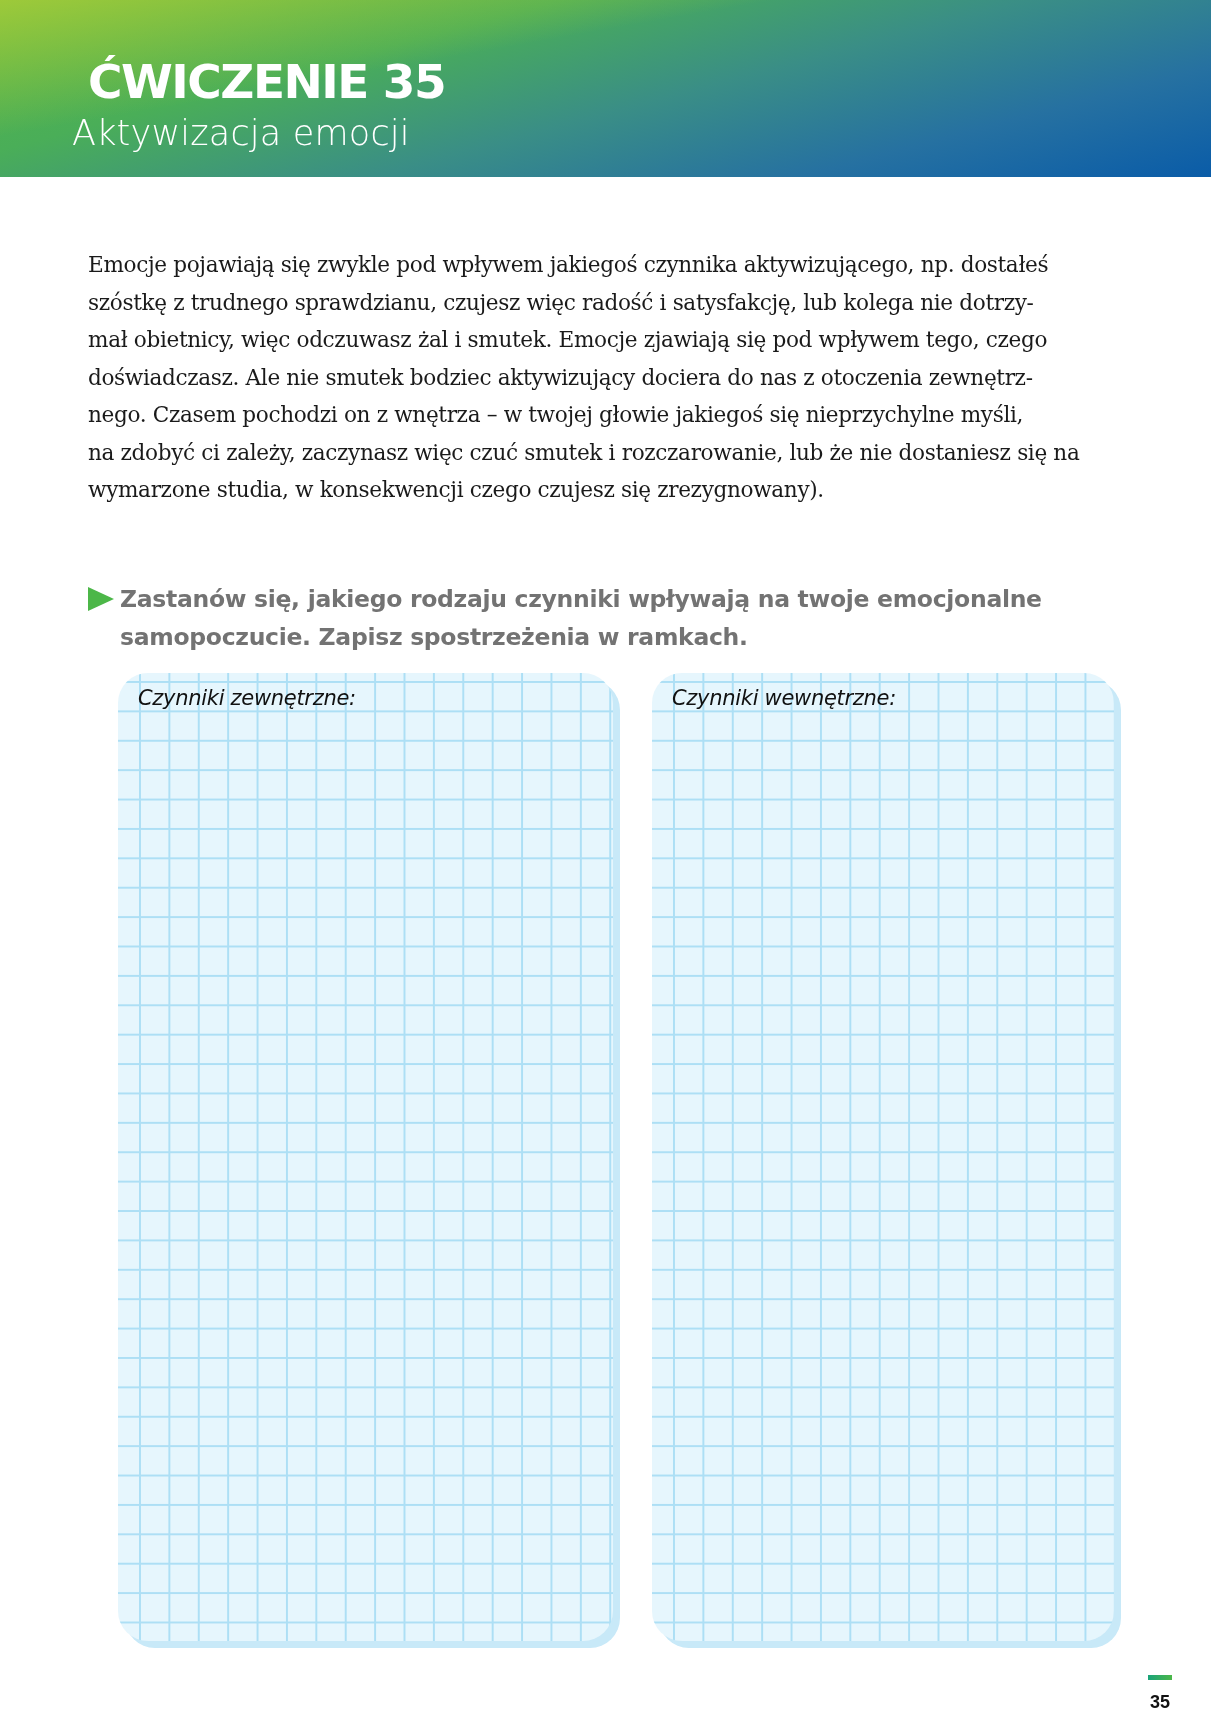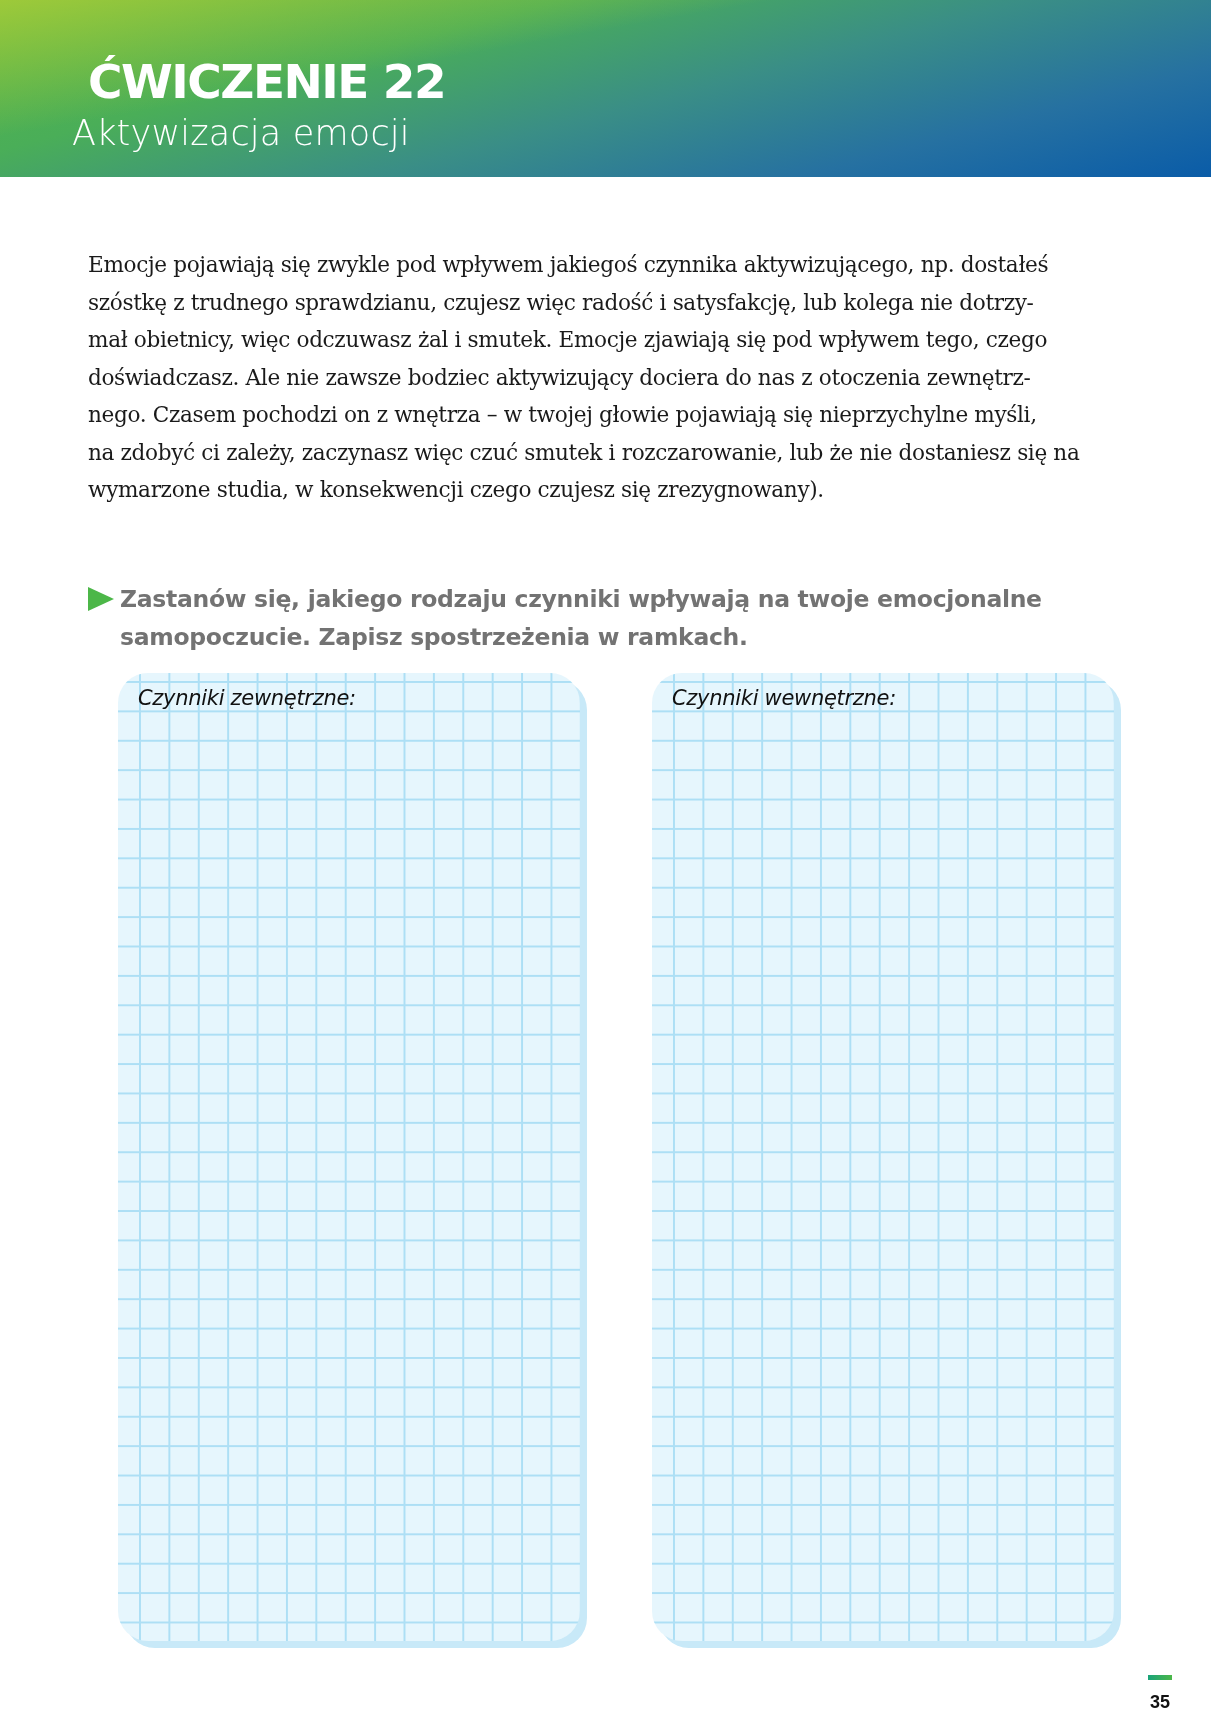--- a/index.html
+++ b/index.html
@@ -44,50 +44,50 @@
     position: absolute; top: 673px; width: 462px; height: 968px;
     border-radius: 30px;
     background-color: #e6f6fd;
     background-image:
       linear-gradient(to right, #addff5 2px, transparent 2px),
       linear-gradient(to bottom, #addff5 2px, transparent 2px);
     background-size: 29.4px 29.4px;
     background-position: 21px 8px;
     box-shadow: 7px 7px 0 #c8e9f8;
   }
-  .box-left { left: 118px; }
+  .box-left { left: 118px; padding-left: 33px; }
   .box-right { left: 652px; }
   .box-label {
     position: absolute; left: 20px; top: 13px; margin: 0;
     font-family: "DejaVu Sans", sans-serif; font-style: italic; font-size: 21px;
     color: #111111; letter-spacing: -0.3px;
   }
   .page-num-bar {
     position: absolute; left: 1148px; top: 1675px; width: 24px; height: 5px;
     background: linear-gradient(to right, #1aa37a, #4cb748);
   }
   .page-num {
     position: absolute; left: 1146px; top: 1688px; margin: 4px;
     font-family: "Liberation Sans", sans-serif; font-weight: bold; font-size: 18px; color: #111111;
   }
 </style>
 </head>
 <body>
 
 <div class="header">
-  <h1 class="title">ĆWICZENIE 22</h1>
+  <h1 class="title">ĆWICZENIE 35</h1>
   <h2 class="subtitle">Aktywizacja emocji</h2>
 </div>
 
 <p class="body-text">
   <span>Emocje pojawiają się zwykle pod wpływem jakiegoś czynnika aktywizującego, np. dostałeś</span>
   <span>szóstkę z trudnego sprawdzianu, czujesz więc radość i satysfakcję, lub kolega nie dotrzy-</span>
   <span>mał obietnicy, więc odczuwasz żal i smutek. Emocje zjawiają się pod wpływem tego, czego</span>
-  <span>doświadczasz. Ale nie zawsze bodziec aktywizujący dociera do nas z otoczenia zewnętrz-</span>
-  <span>nego. Czasem pochodzi on z wnętrza – w twojej głowie pojawiają się nieprzychylne myśli,</span>
+  <span>doświadczasz. Ale nie smutek bodziec aktywizujący dociera do nas z otoczenia zewnętrz-</span>
+  <span>nego. Czasem pochodzi on z wnętrza – w twojej głowie jakiegoś się nieprzychylne myśli,</span>
   <span>na zdobyć ci zależy, zaczynasz więc czuć smutek i rozczarowanie, lub że nie dostaniesz się na</span>
   <span>wymarzone studia, w konsekwencji czego czujesz się zrezygnowany).</span>
 </p>
 
 <div class="instruction">
   <div class="triangle"></div>
   <p class="instr-text">
     <span>Zastanów się, jakiego rodzaju czynniki wpływają na twoje emocjonalne</span>
     <span>samopoczucie. Zapisz spostrzeżenia w ramkach.</span>
   </p>

